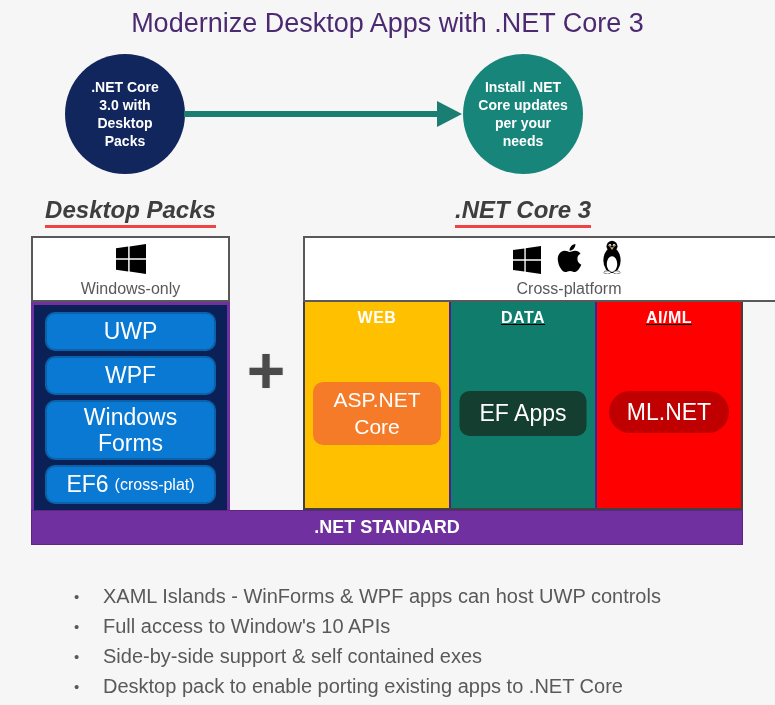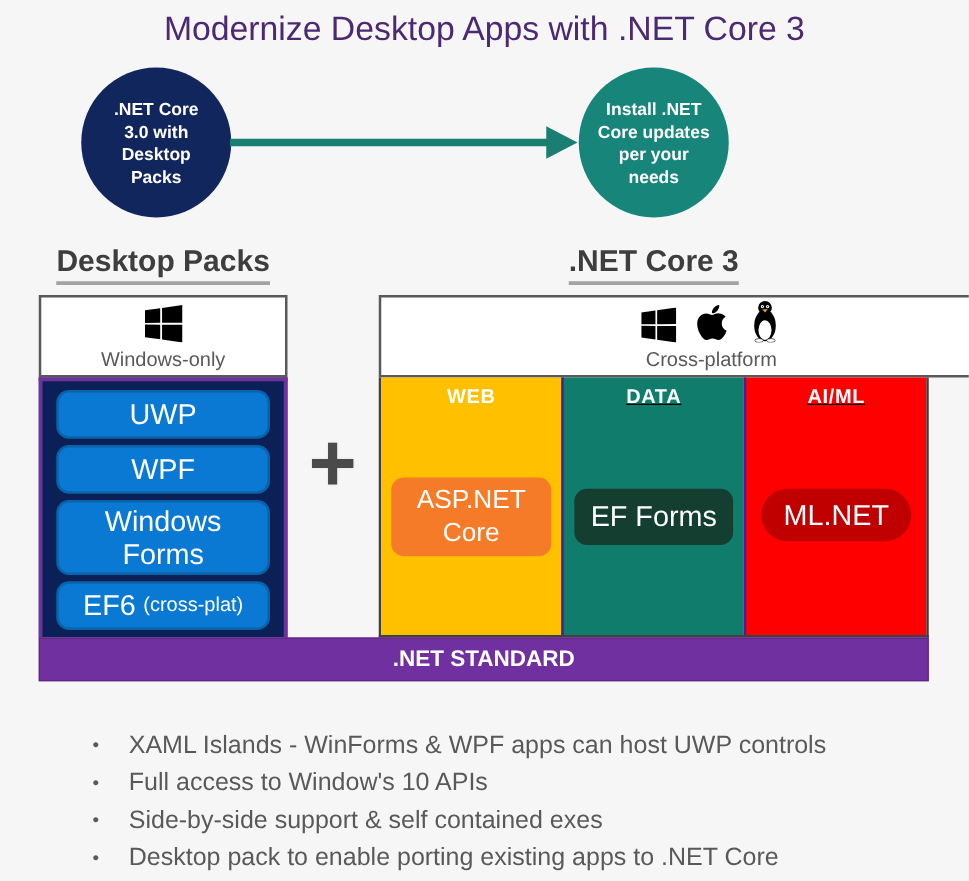--- a/index.html
+++ b/index.html
@@ -30,21 +30,21 @@
     position:absolute; left:437px; top:101px; width:0; height:0;
     border-left:25px solid #1B7E72;
     border-top:13px solid transparent; border-bottom:13px solid transparent;
   }
   
   .section-heading {
     position:absolute; top:196px; text-align:center;
     font-size:24px; font-weight:bold; color:#3E3E3E;
   }
   .section-heading span {
-    display:inline-block; border-bottom:3px solid #a3a3a3; padding-bottom:1px;
+    display:inline-block; border-bottom:3px solid #ef4444; padding-bottom:1px;font-style:italic;
   }
   .heading-left  { left:31px;  width:199px; }
   .heading-right { left:303px; width:440px; }
   
   .panel-header {
     position:absolute; top:236px; height:66px; background:#fff;
     border:2px solid #595959; display:flex; flex-direction:column;
     align-items:center; justify-content:center; gap:6px;
   }
   .panel-header-left  { left:31px;  width:199px; }
@@ -198,21 +198,21 @@
     <div class="platform-label">Cross-platform</div>
   </div>
 
   <div class="columns">
     <div class="col col-web">
       <div class="col-label">WEB</div>
       <div class="col-item item-aspnet">ASP.NET Core</div>
     </div>
     <div class="col col-data">
       <div class="col-label">DATA</div>
-      <div class="col-item item-efcore">EF Forms</div>
+      <div class="col-item item-efcore">EF Apps</div>
     </div>
     <div class="col col-aiml">
       <div class="col-label">AI/ML</div>
       <div class="col-item item-mlnet">ML.NET</div>
     </div>
   </div>
 
   <div class="standard-bar">.NET STANDARD</div>
 
   <div class="bullets">

